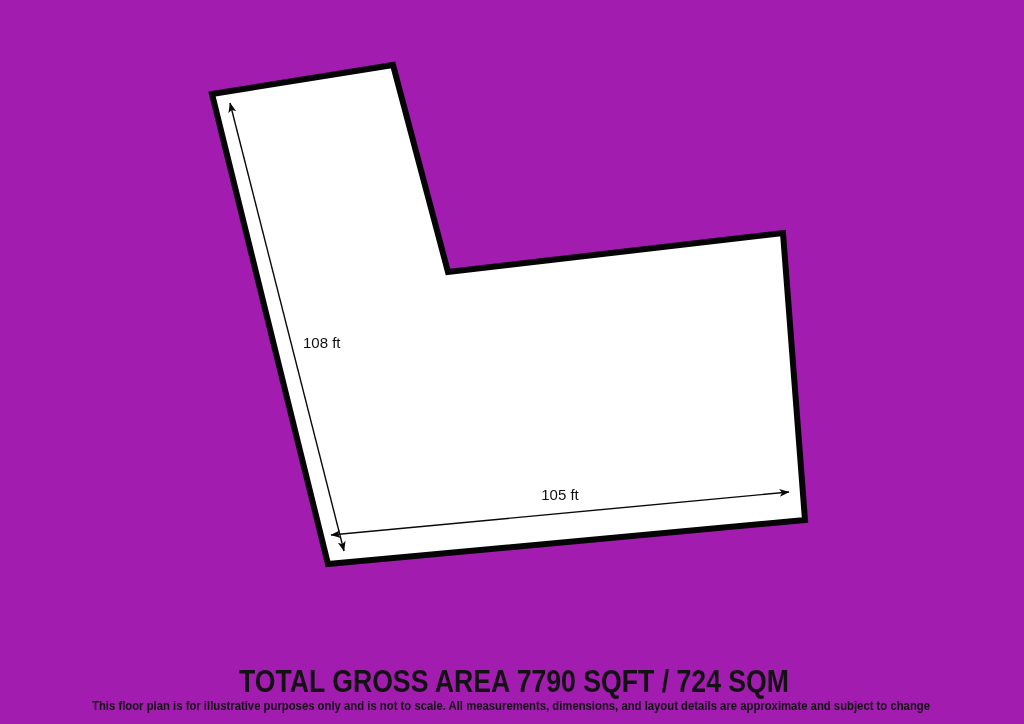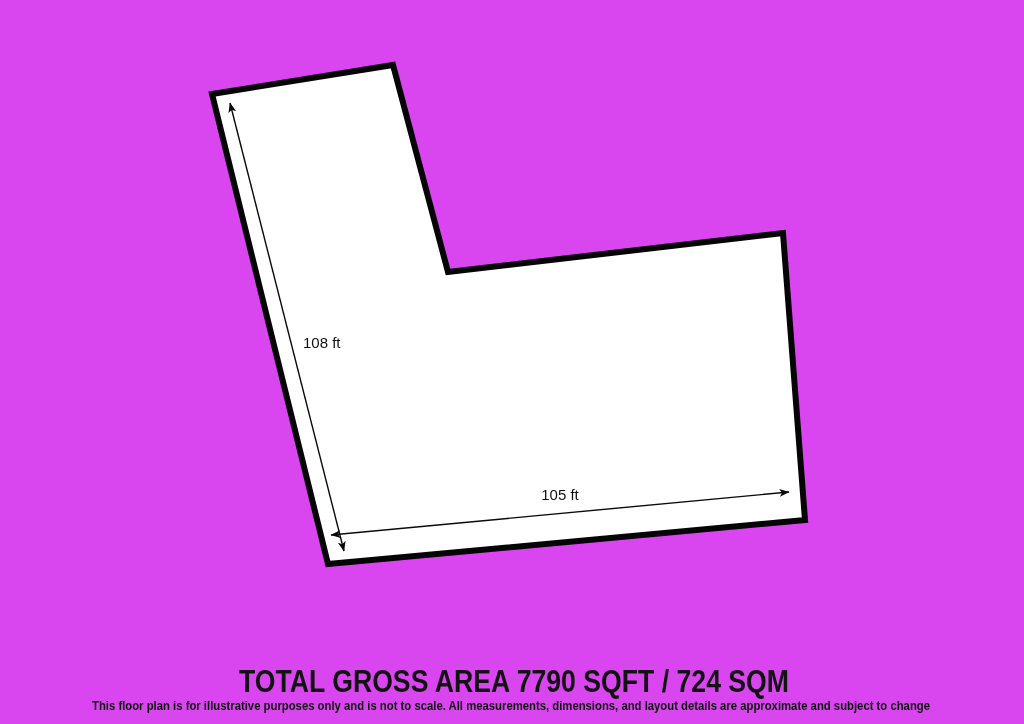--- a/index.html
+++ b/index.html
@@ -4,21 +4,21 @@
 <style>
   html, body {
     margin: 0;
     padding: 0;
     background: #ffffff;
   }
   .page {
     position: relative;
     width: 1024px;
     height: 724px;
-    background: #d946ef;
+    background: #a21caf;
     overflow: hidden;
     font-family: "Liberation Sans", sans-serif;
   }
   svg {
     display: block;
     width: 1024px;
     height: 724px;
   }
   .outline {
     fill: #ffffff;

